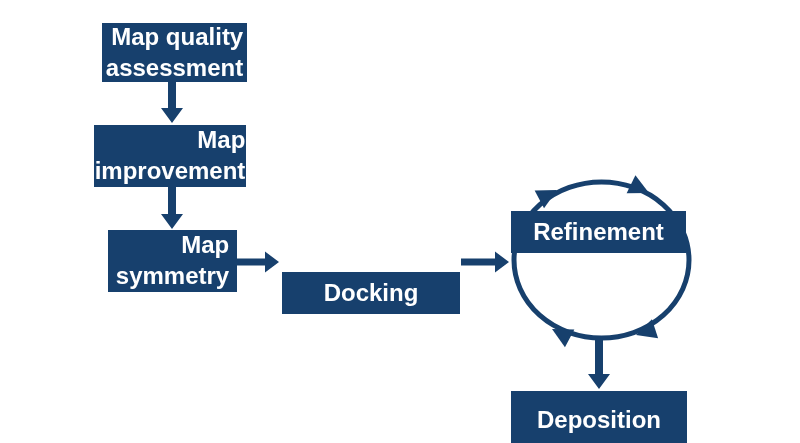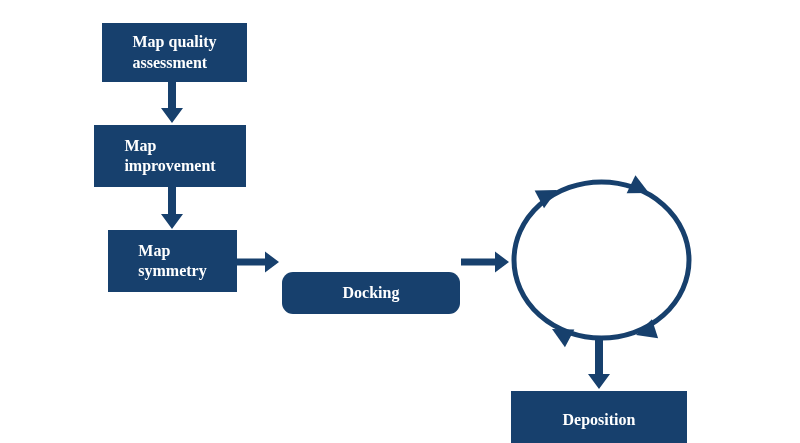--- a/index.html
+++ b/index.html
@@ -6,29 +6,29 @@
   html,body { margin:0; padding:0; }
   .stage {
     position:relative; width:800px; height:443px;
     background:var(--bg); overflow:hidden;
     font-family:"Liberation Sans", sans-serif;
   }
   .arrow-layer { position:absolute; left:0; top:0; width:800px; height:443px; }
   .box {
     position:absolute; background:var(--primary); color:var(--text);
     display:flex; align-items:center; justify-content:center;
-    text-align:left; font-weight:bold; font-size:16px; line-height:1.28;
-    white-space:pre-line; box-sizing:border-box;font-family:Liberation Serif, serif;
+    text-align:right; font-weight:bold; font-size:24px; line-height:1.28;
+    white-space:pre-line; box-sizing:border-box;
   }
   
   .b-mqa { left:102px; top:23px;  width:145px; height:59px; }
   .b-mim { left:94px;  top:125px; width:152px; height:62px; }
   .b-msy { left:108px; top:230px; width:129px; height:62px; }
   .b-mob { left:282px; top:211px; width:178px; height:41px; }
-  .b-doc { left:282px; top:272px; width:178px; height:42px;border-radius:11px; }
+  .b-doc { left:282px; top:272px; width:178px; height:42px; }
   .b-ref { left:511px; top:211px; width:175px; height:42px; }
   .b-val { left:511px; top:272px; width:175px; height:42px; }
   .b-dep { left:511px; top:391px; width:176px; height:59px; }
 </style>
 </head>
 <body>
 
 <div class="stage">
 
   <svg class="arrow-layer" viewBox="0 0 800 443">
@@ -47,14 +47,15 @@
     <polygon points="595,336 603,336 603,374 610,374 599,389 588,374 595,374" style="fill:var(--primary);"></polygon>
   </svg>
 
   <div class="box b-mqa">Map quality
 assessment</div>
   <div class="box b-mim">Map
 improvement</div>
   <div class="box b-msy">Map
 symmetry</div>
   <div class="box b-doc">Docking</div>
+  <div class="box b-ref">Refinement</div>
   <div class="box b-dep">Deposition</div>
 </div>
 
 </body></html>

